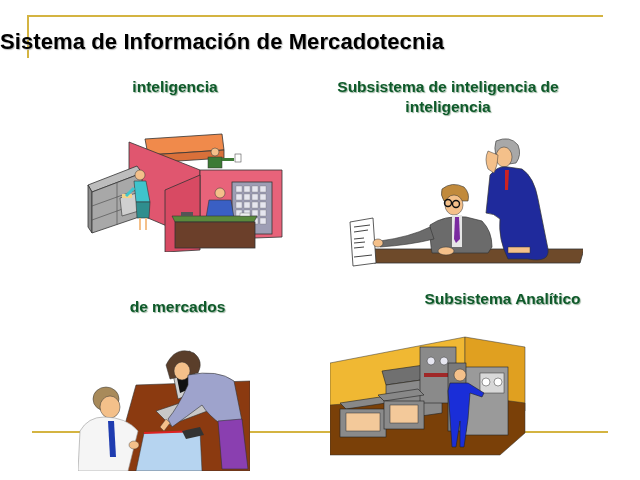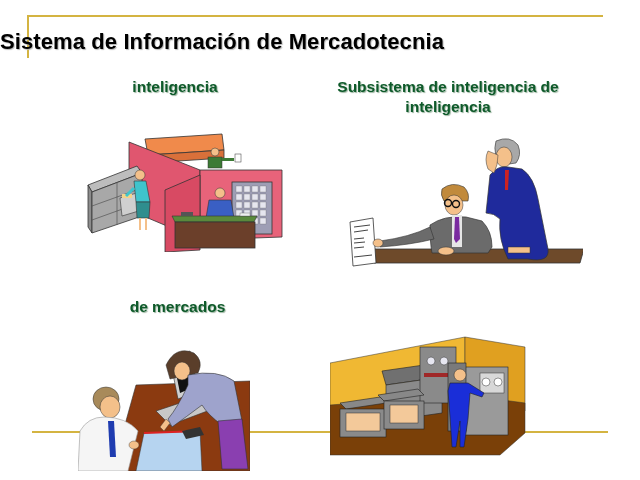--- a/index.html
+++ b/index.html
@@ -40,20 +40,21 @@
 <div class="caption" style="left:308px; top:77px; width:280px;">
   <div>Subsistema de inteligencia de</div>
   <div>inteligencia</div>
 </div>
 
 <div class="caption" style="left:45px; top:297px; width:265px;">
   <div>de mercados</div>
 </div>
 
 <div class="caption" style="left:395px; top:289px; width:215px;">
+  <div>Subsistema Analítico</div>
 </div>
 
 <svg class="art" style="left:82px; top:130px;" width="205" height="122" viewBox="0 0 205 122">
 
   <polygon points="63,9 140,4 142,20 66,25" fill="#f08a4b" stroke="#333" stroke-width="0.8"></polygon>
   <polygon points="66,25 142,20 142,28 66,33" fill="#d9703a" stroke="#333" stroke-width="0.8"></polygon>
 
   <polygon points="47,12 118,40 118,110 47,80" fill="#e0566f" stroke="#333" stroke-width="0.8"></polygon>
   <polygon points="118,40 200,40 200,107 118,110" fill="#e8637a" stroke="#333" stroke-width="0.8"></polygon>
   <polygon points="83,60 118,45 118,120 83,122" fill="#d84a63" stroke="#333" stroke-width="0.8"></polygon>

